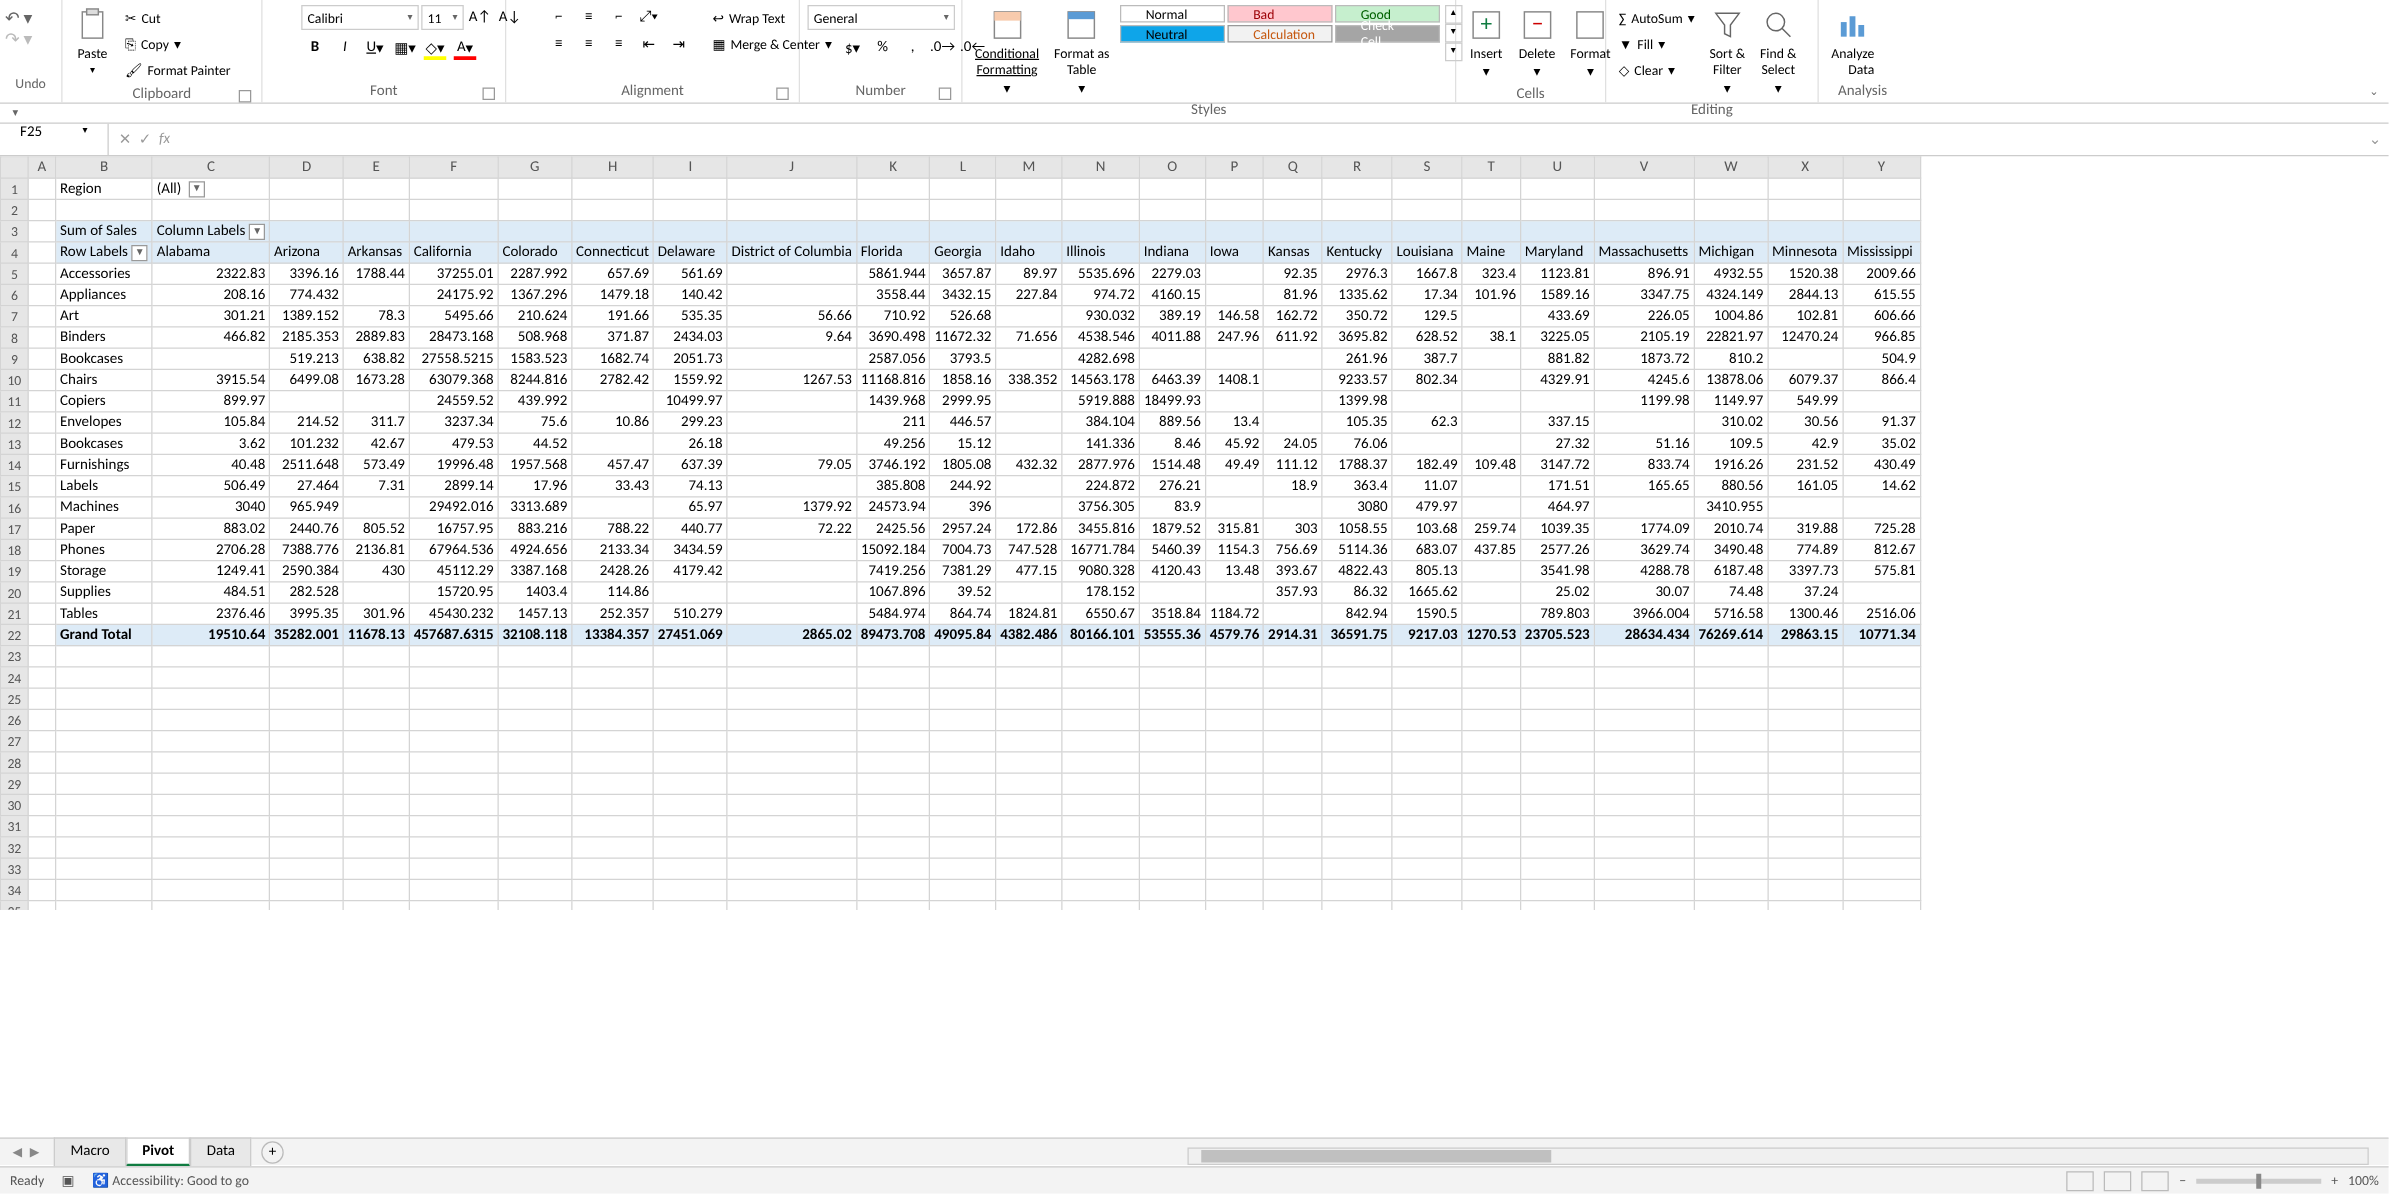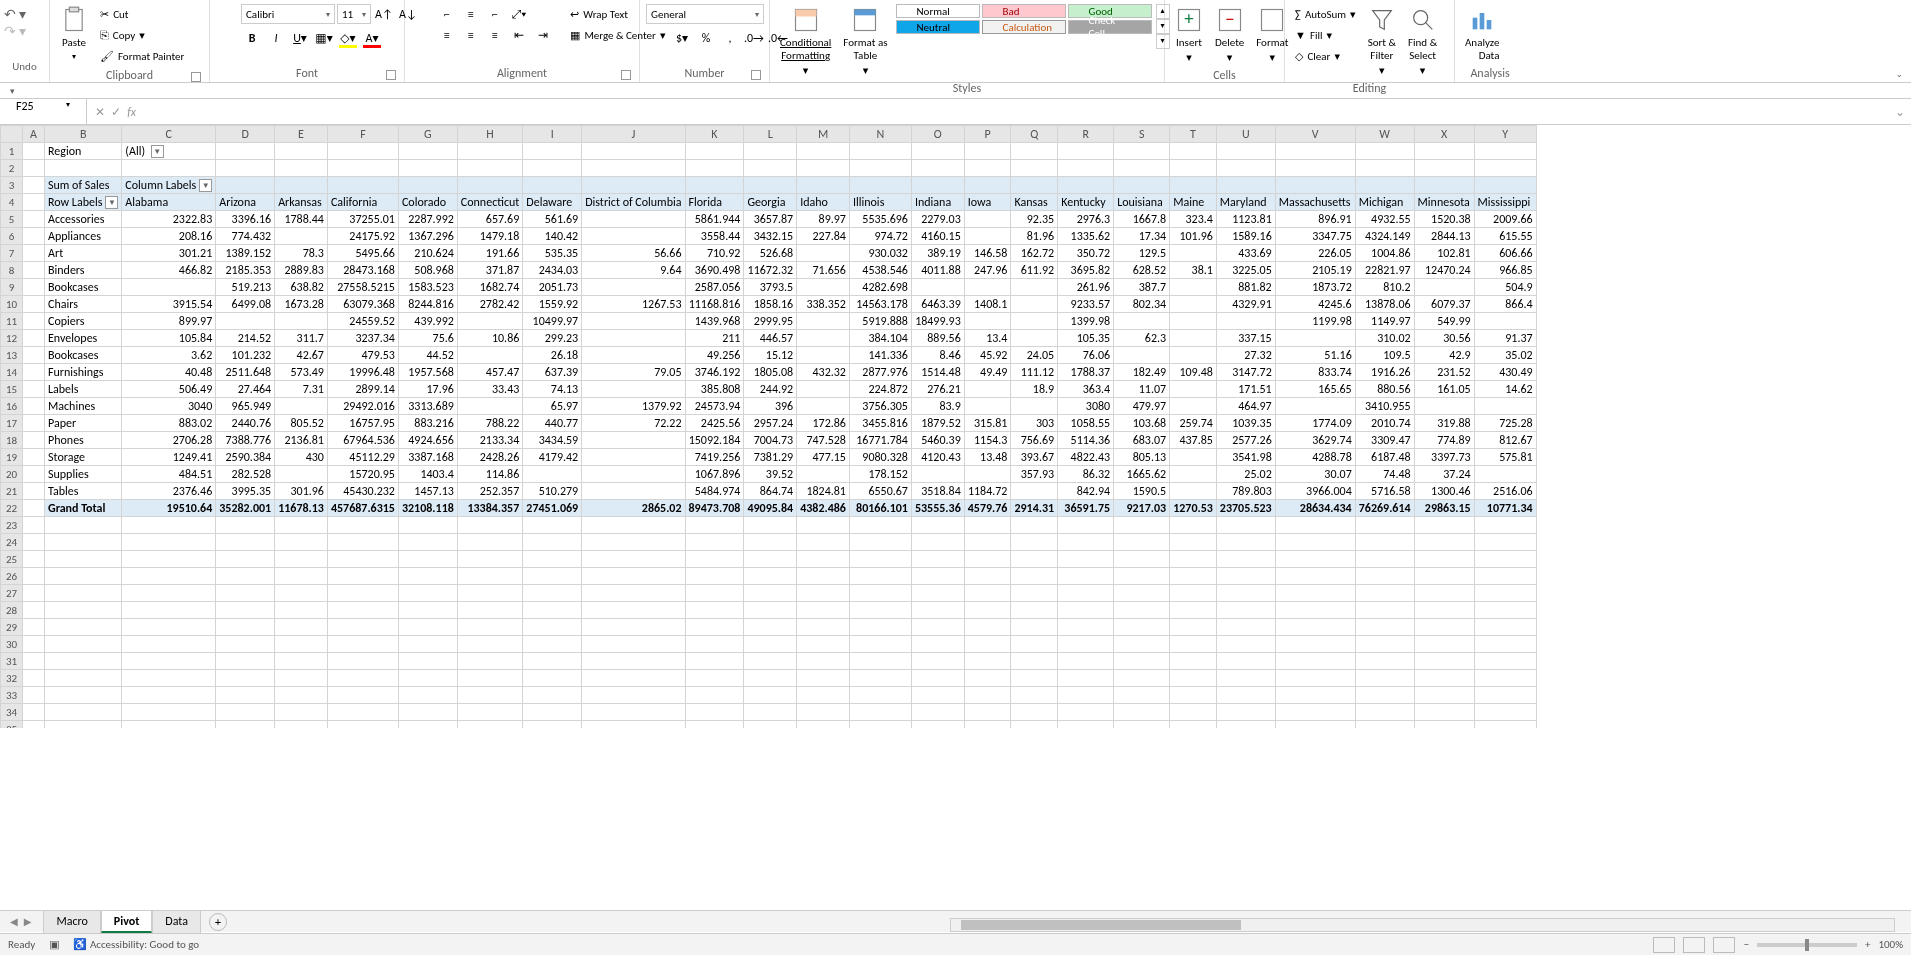--- a/index.html
+++ b/index.html
@@ -821,21 +821,21 @@
           <td class="num">747.528</td>
           <td class="num">16771.784</td>
           <td class="num">5460.39</td>
           <td class="num">1154.3</td>
           <td class="num">756.69</td>
           <td class="num">5114.36</td>
           <td class="num">683.07</td>
           <td class="num">437.85</td>
           <td class="num">2577.26</td>
           <td class="num">3629.74</td>
-          <td class="num">3309.47</td>
+          <td class="num">3490.48</td>
           <td class="num">774.89</td>
           <td class="num">812.67</td>
         </tr>
         <tr>
           <th>19</th>
           <td></td>
           <td>Storage</td>
           <td class="num">1249.41</td>
           <td class="num">2590.384</td>
           <td class="num">430</td>

